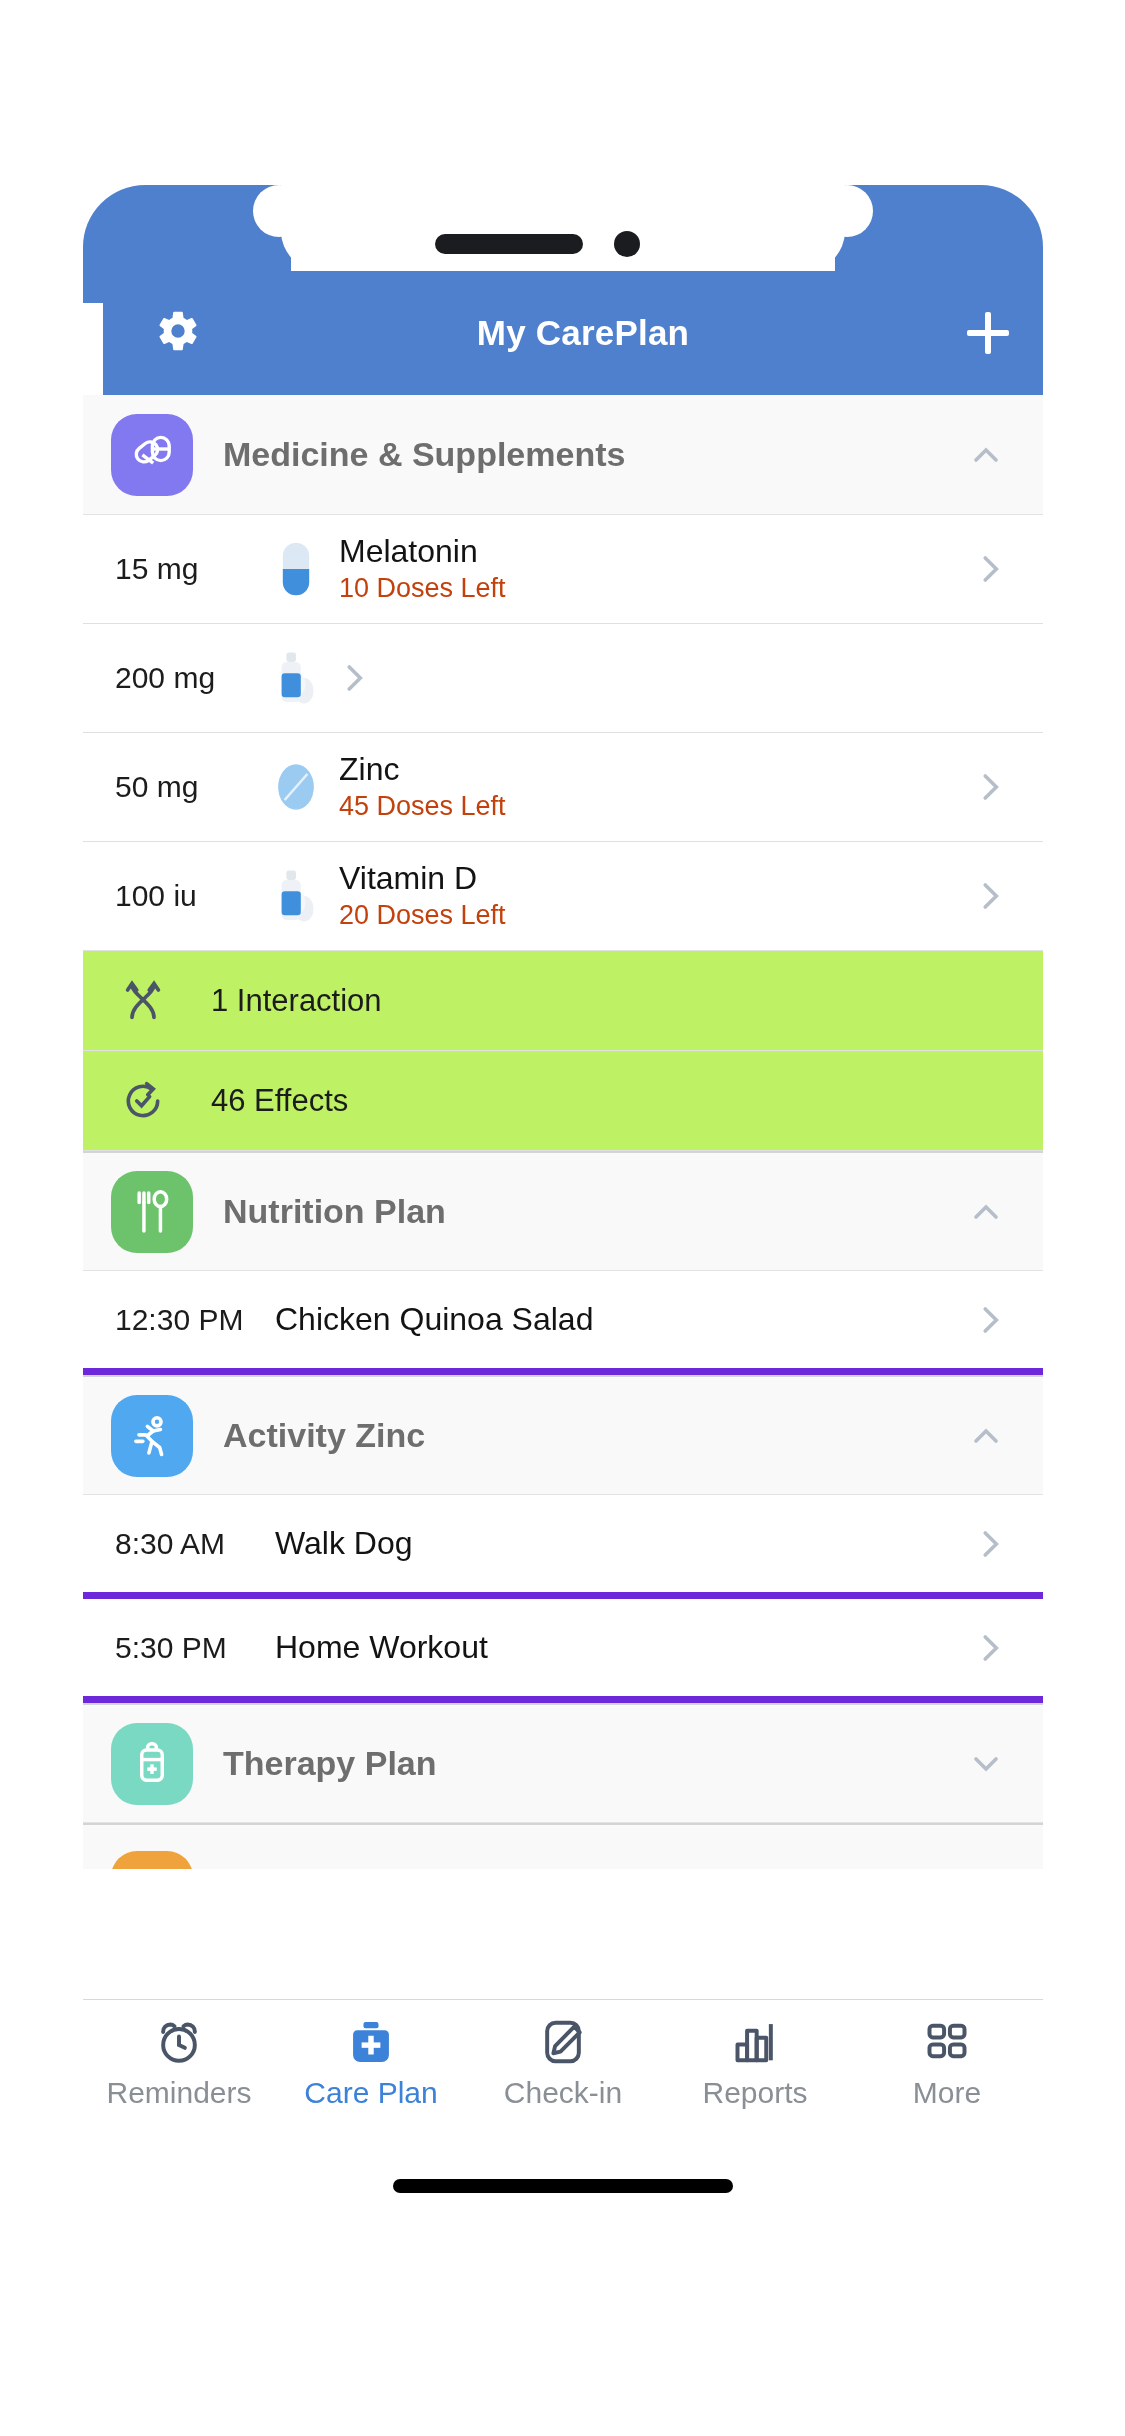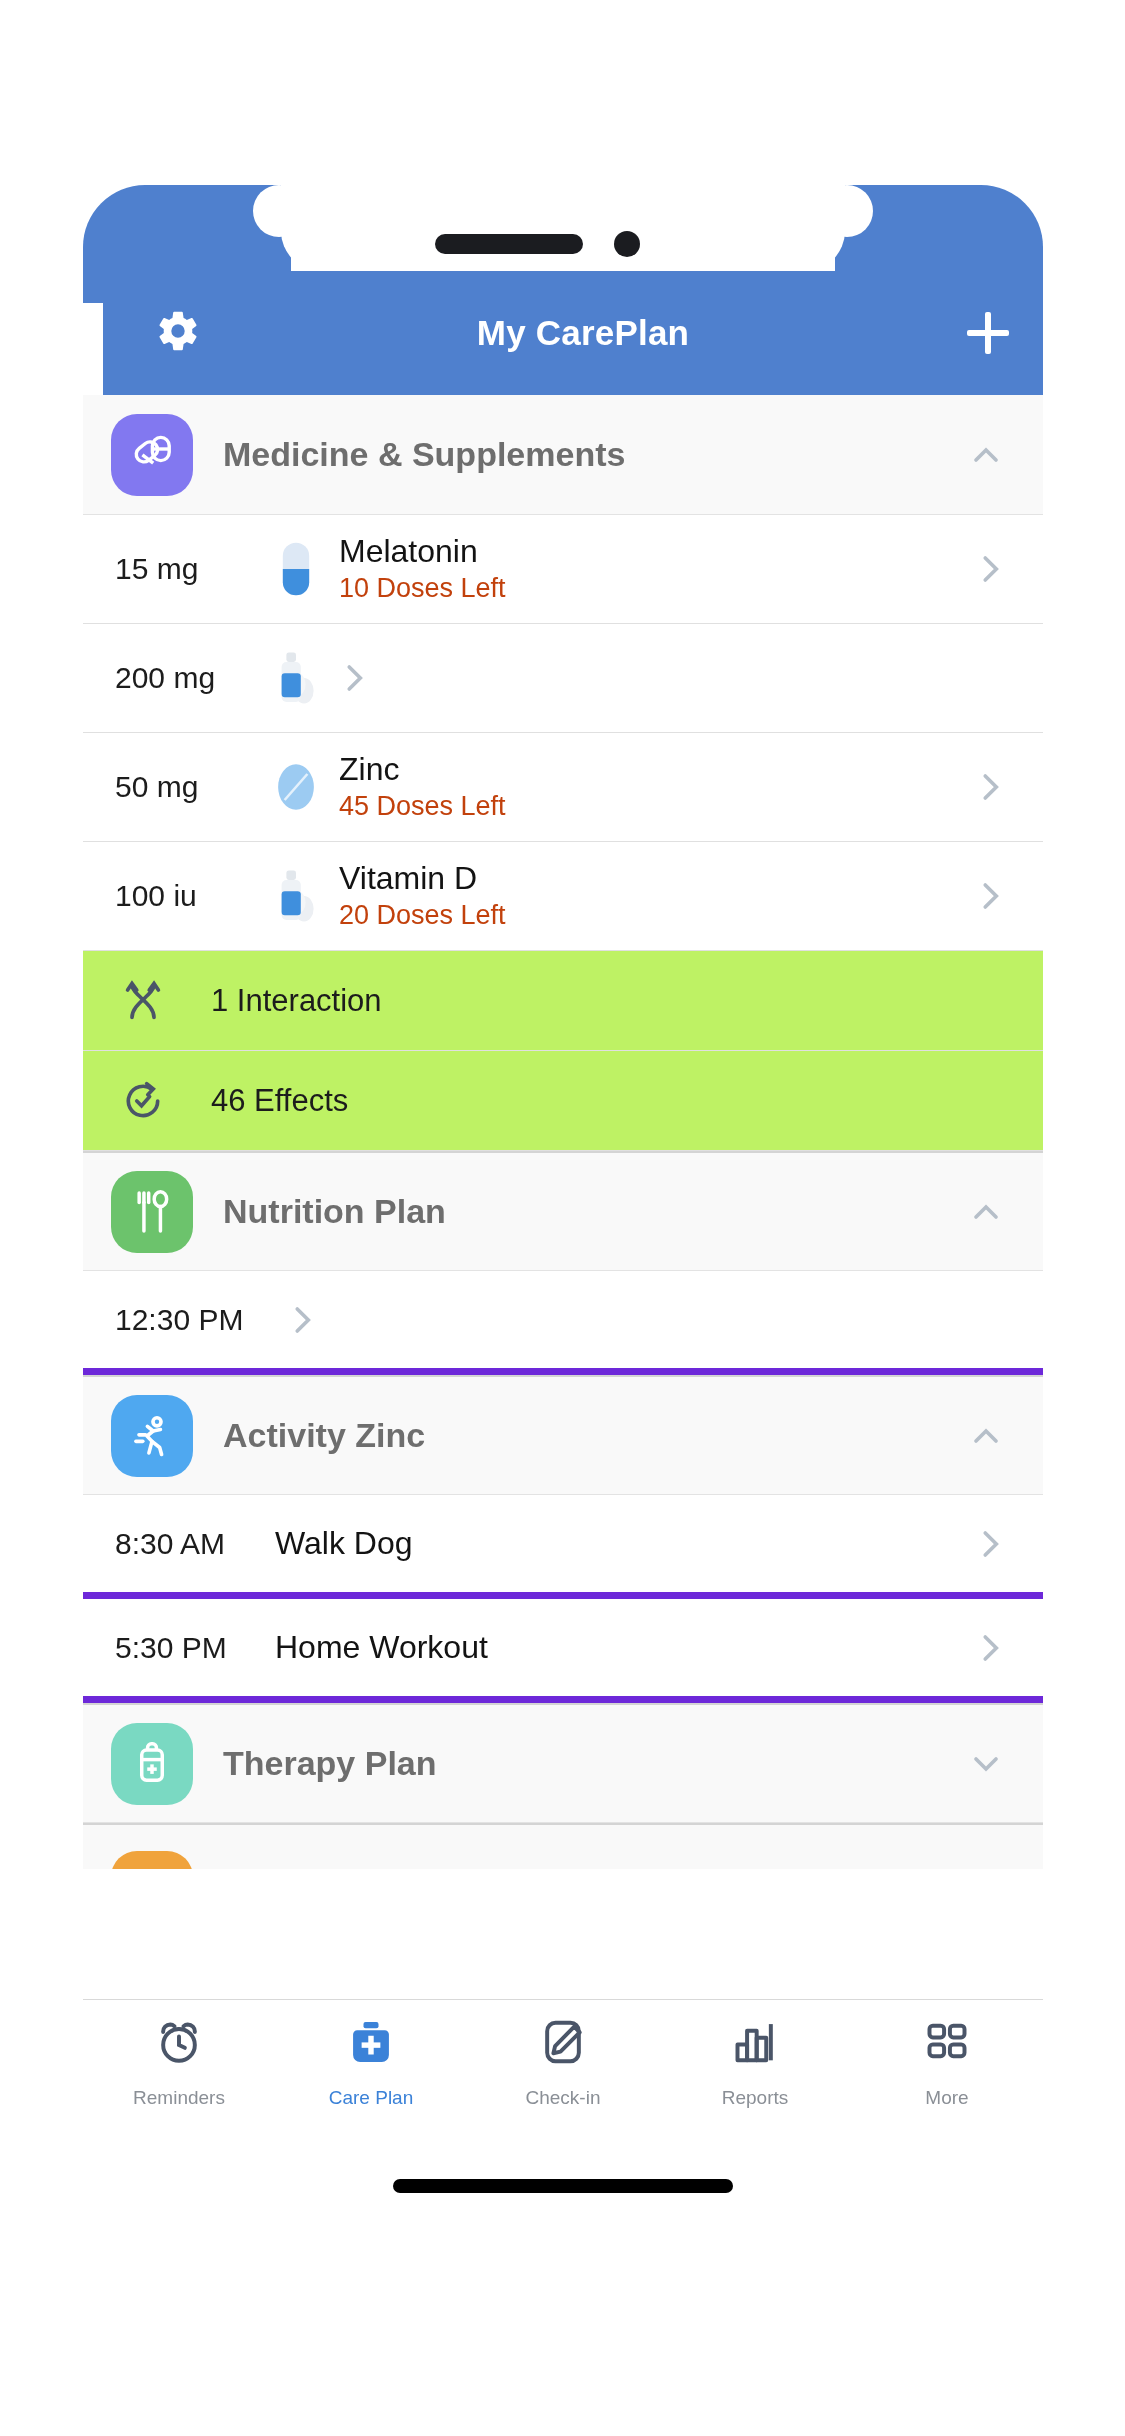--- a/index.html
+++ b/index.html
@@ -171,21 +171,21 @@
     background:#ffffff;
     border-top:1px solid #d9d9d9;
     display:flex; align-items:flex-start;
     z-index:5;
   }
   .tab {
     flex:1; display:flex; flex-direction:column;
     align-items:center; padding-top:14px;
   }
   .tab-ico { height:56px; display:flex; align-items:center; justify-content:center; }
-  .tab-label { margin-top:17px; font-size:19px; color:#8a8f96; }
+  .tab-label { margin-top:6px; font-size:30px; color:#8a8f96; }
   .tab.active .tab-label { color:#3b82d8; }
 
   #home-indicator {
     position:absolute; left:50%; transform:translateX(-50%);
     bottom:34px; width:340px; height:14px;
     background:#000000; border-radius:7px;
     z-index:6;
   }
 </style>
 </head>
@@ -353,20 +353,21 @@
       <div class="sec-title">Nutrition Plan</div>
       <div class="chev">
         <svg width="40" height="40" viewBox="0 0 24 24" fill="none" stroke="#b6bfc9" stroke-width="2.2" stroke-linecap="round">
             <polyline points="6,15 12,9 18,15"></polyline>
           </svg>
       </div>
     </div>
 
     <div class="simple-row">
       <div class="time">12:30 PM</div>
+      <div class="act-name">Chicken Quinoa Salad</div>
       <div class="row-chev">
         <svg width="38" height="38" viewBox="0 0 24 24" fill="none" stroke="#b6bfc9" stroke-width="2.3" stroke-linecap="round">
             <polyline points="9,5 16,12 9,19"></polyline>
           </svg>
       </div>
     </div>
 
     <div class="section-header">
       <div class="sec-icon" style="background:#4fa8f0;">
         <svg width="46" height="46" viewBox="0 0 24 24" fill="none" stroke="#ffffff" stroke-width="1.9" stroke-linecap="round" stroke-linejoin="round">

